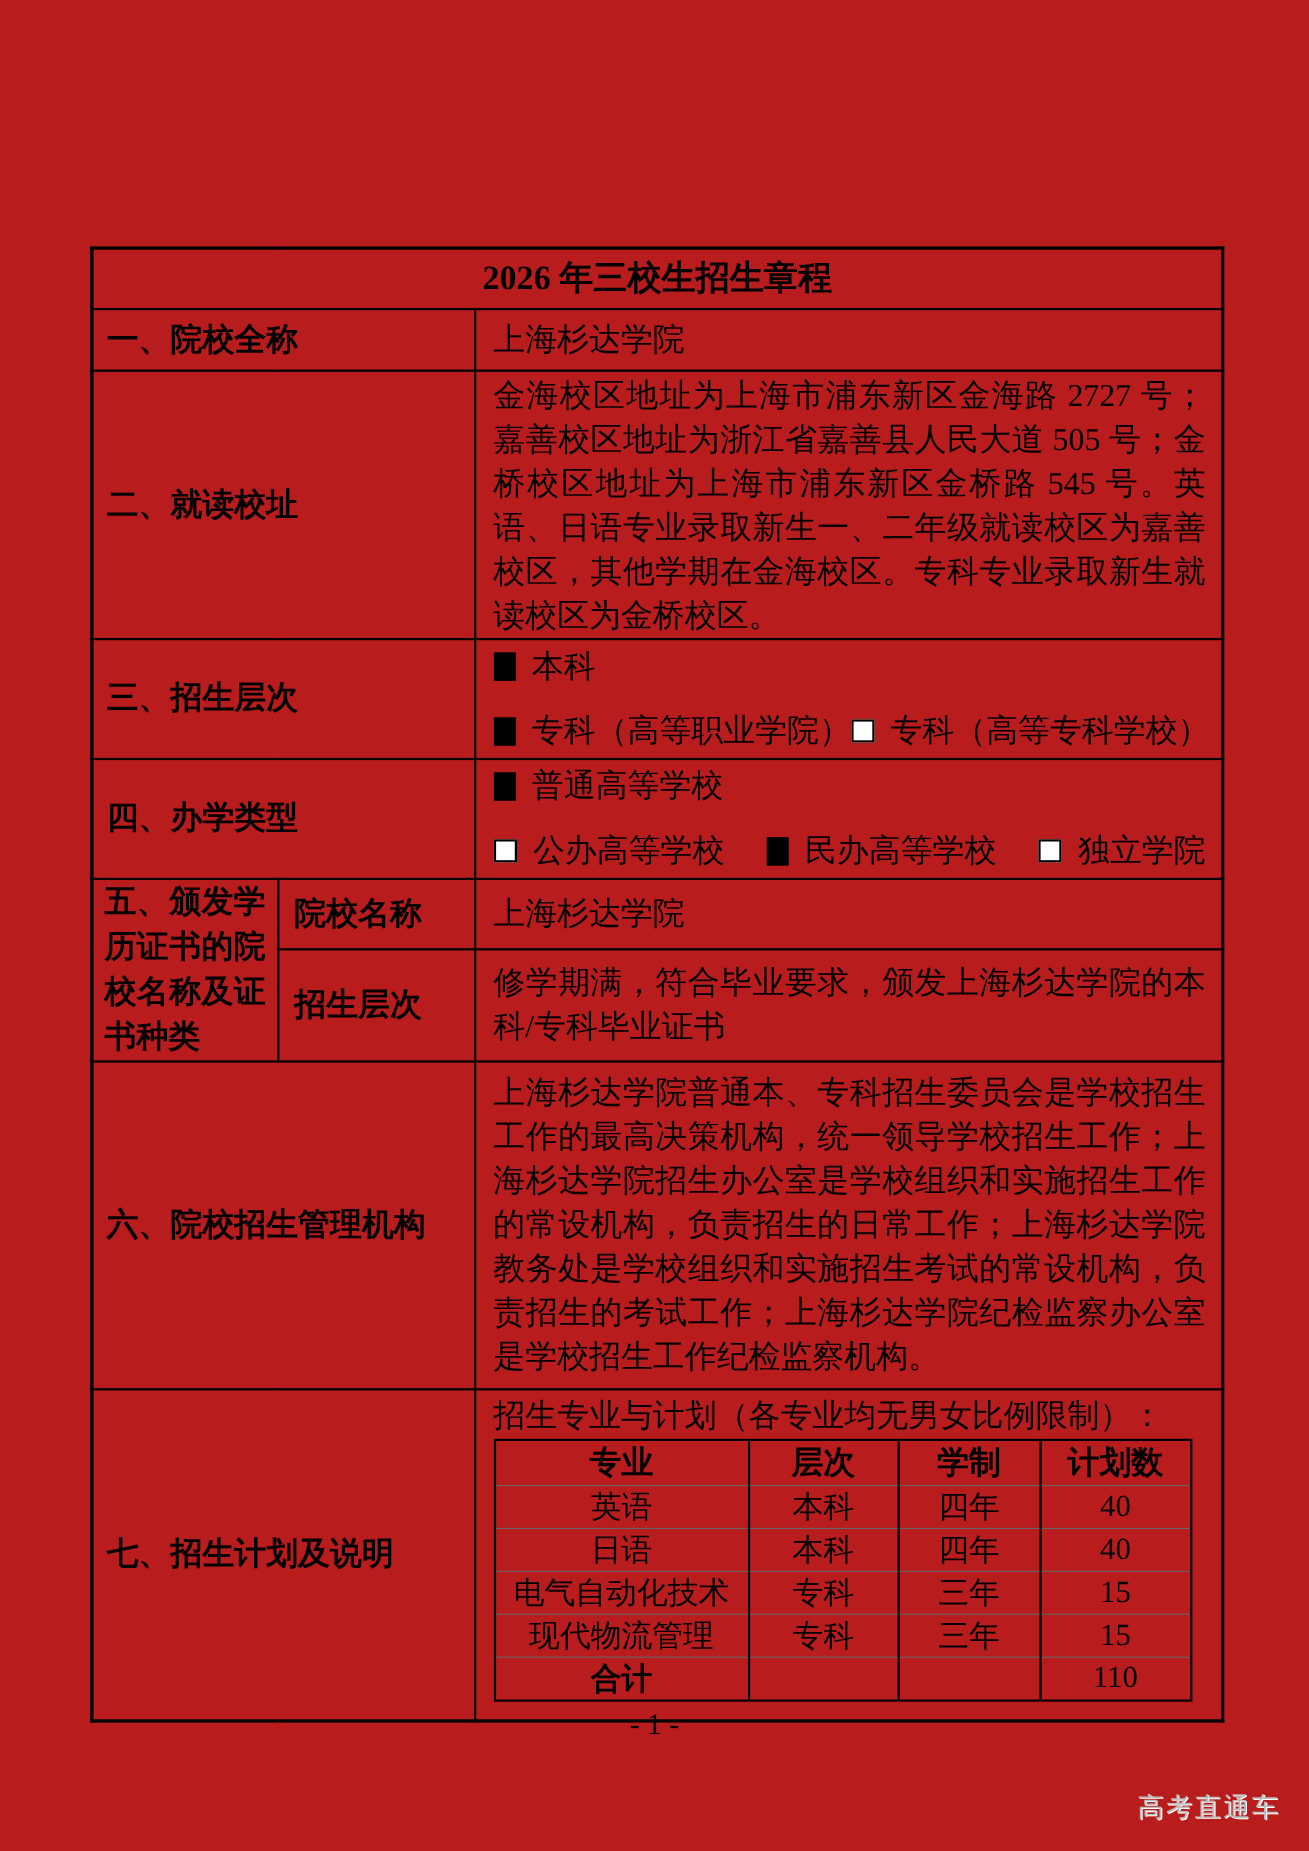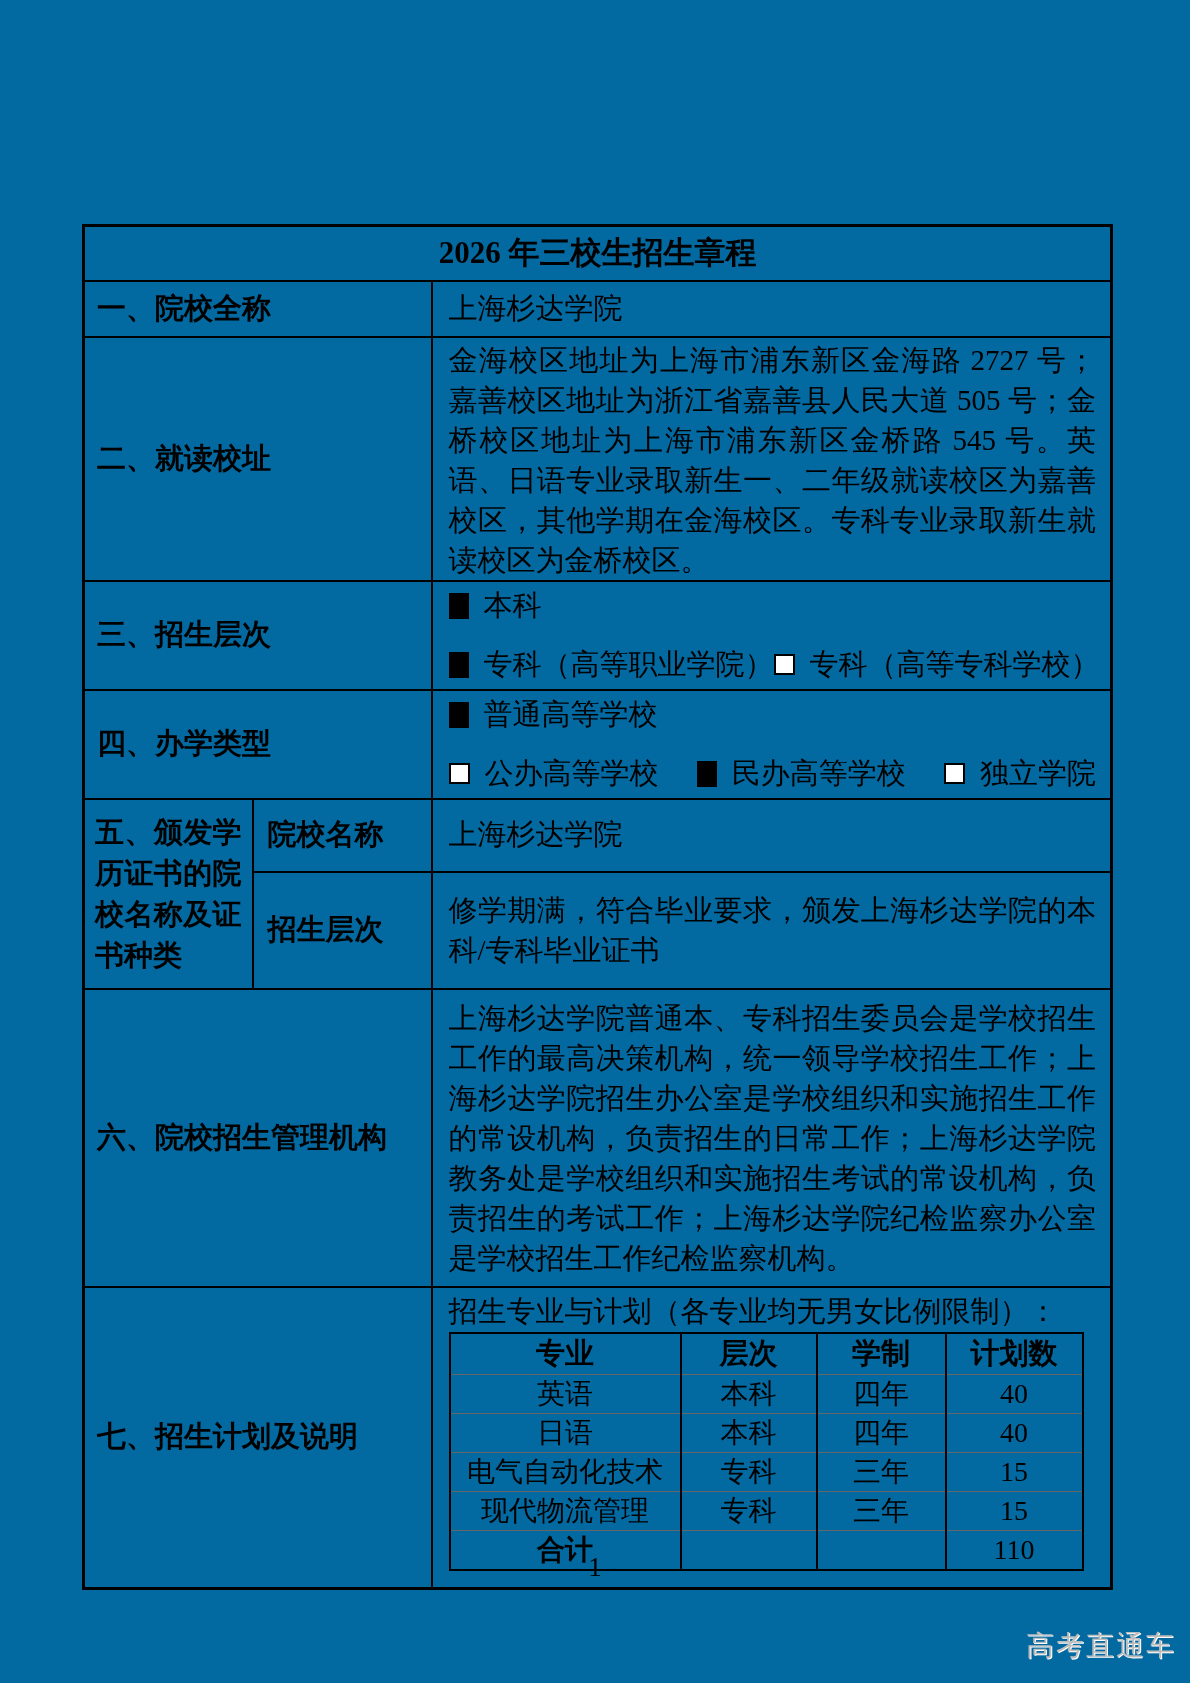--- a/index.html
+++ b/index.html
@@ -1,36 +1,36 @@
 <!DOCTYPE html>
 <html><head>
 <meta charset="utf-8">
 <style>
   * { margin:0; padding:0; box-sizing:border-box; }
   html,body { background:#ffffff; }
   body { font-family:"Liberation Serif","DejaVu Serif",serif; color:#000; }
-  .page { position:relative; width:1190px; height:1683px; background:#0369a1; overflow:hidden; }
+  .page { position:relative; width:1190px; height:1683px; background:#b91c1c; overflow:hidden; }
 
   table.doc-table {
     position:absolute; left:82px; top:224px; width:1028px;
     border-collapse:collapse; table-layout:fixed;
     border:3px solid #000;
   }
   table.doc-table td { border:2px solid #000; }
 
   .title-cell {
     text-align:center; vertical-align:middle;
     font-weight:bold; font-size:31px;
   }
   .label {
     font-weight:bold; font-size:29px;
     padding:0 8px 0 12px; vertical-align:middle;
   }
   .label-justify {
-    text-align:justify; line-height:41px; padding:12px 10px;
+    text-align:justify; line-height:41px; padding:0 10px;
   }
   .sub-label {
     font-weight:bold; font-size:29px; padding-left:14px; vertical-align:middle;margin-left:35px;
   }
   .content {
     font-size:29px; padding:0 14px 0 16px; vertical-align:middle;border-radius:28px;
   }
   .para { text-align:justify; line-height:40px; }
   .pad-top { padding-top:2px; }
 
@@ -55,23 +55,23 @@
     font-size:28px; height:39px; padding:0 4px;margin-left:20px;
   }
   table.plan-table tr.ph td { font-weight:bold; font-size:29px; height:40px; }
   table.plan-table tr.total td.total-label { font-weight:bold; }
 
   .footer {
     position:absolute; top:1552px; left:0; width:100%;
     text-align:center; font-size:27px;
   }
   .watermark {
-    position:absolute; top:1627px; right:14px;
+    position:absolute; top:1627px; right:26px;
     font-family:Liberation Sans, sans-serif;
-    font-size:28px; color:#bdbdbd; letter-spacing:2px;
+    font-size:24px; color:#bdbdbd; letter-spacing:2px;
     text-shadow:1px 1px 0 #fff;
   }
 </style>
 </head>
 <body>
 
 <div class="page">
 
   <table class="doc-table">
     <colgroup>

